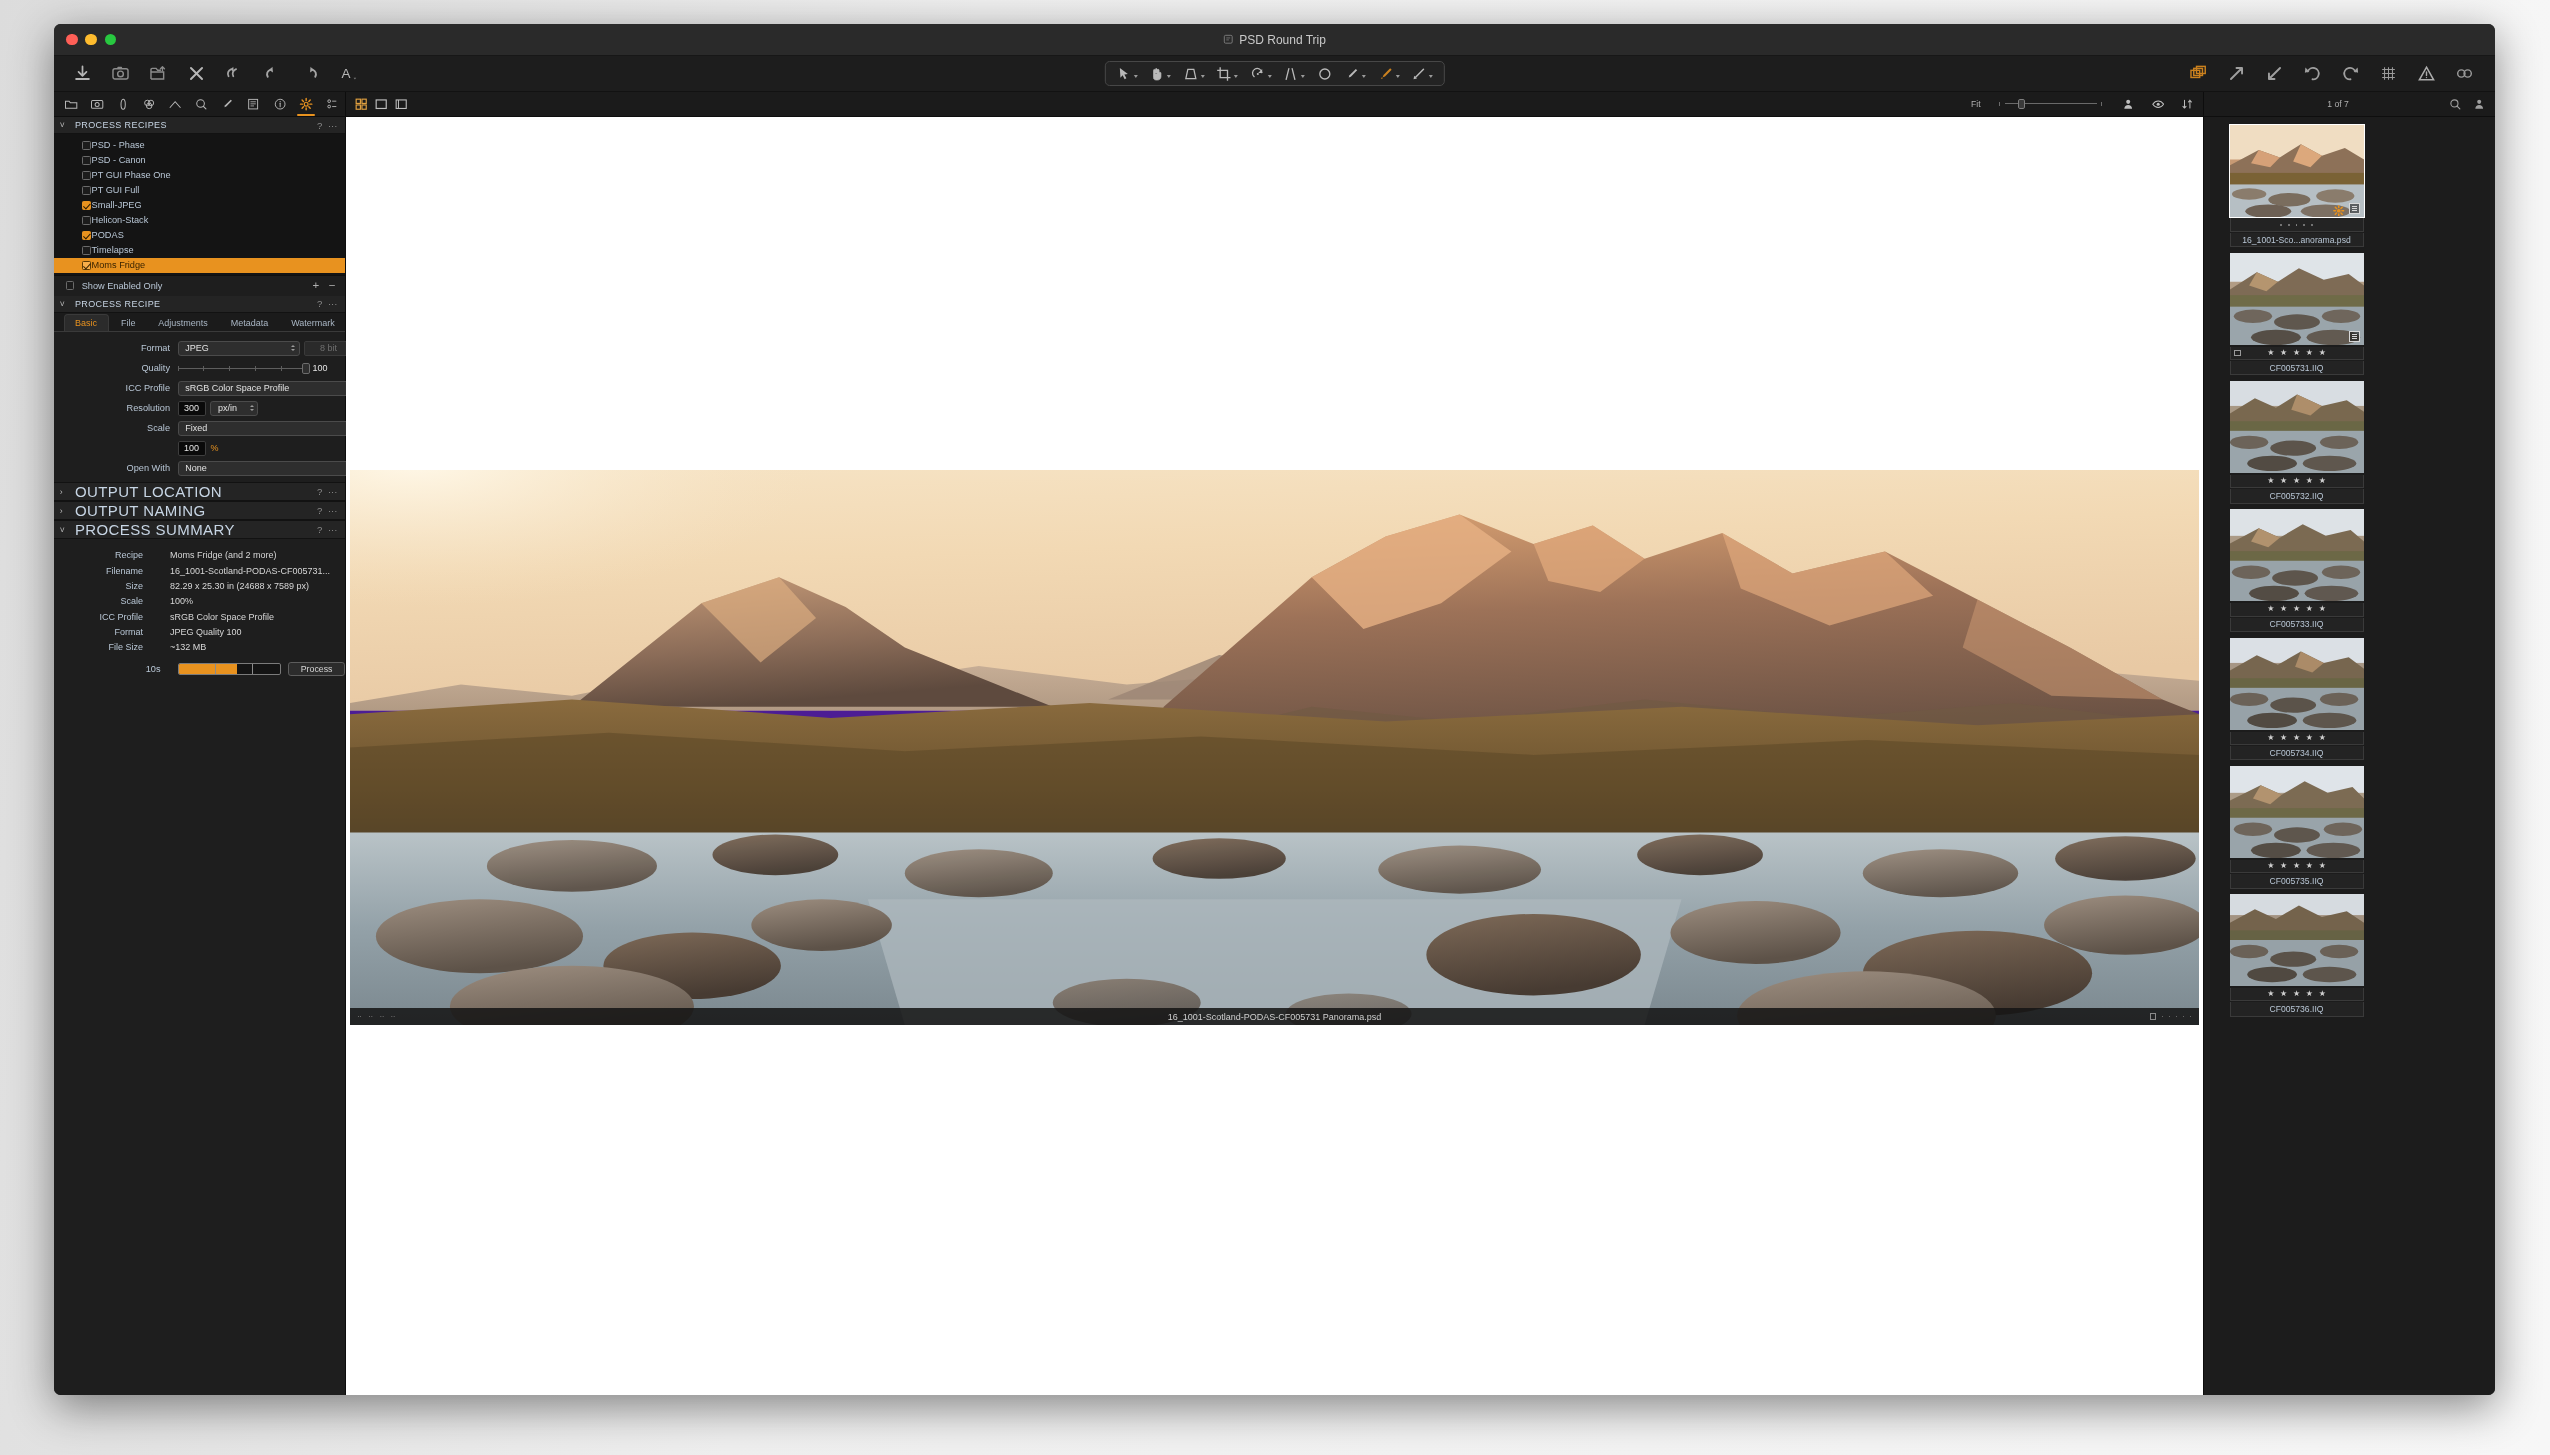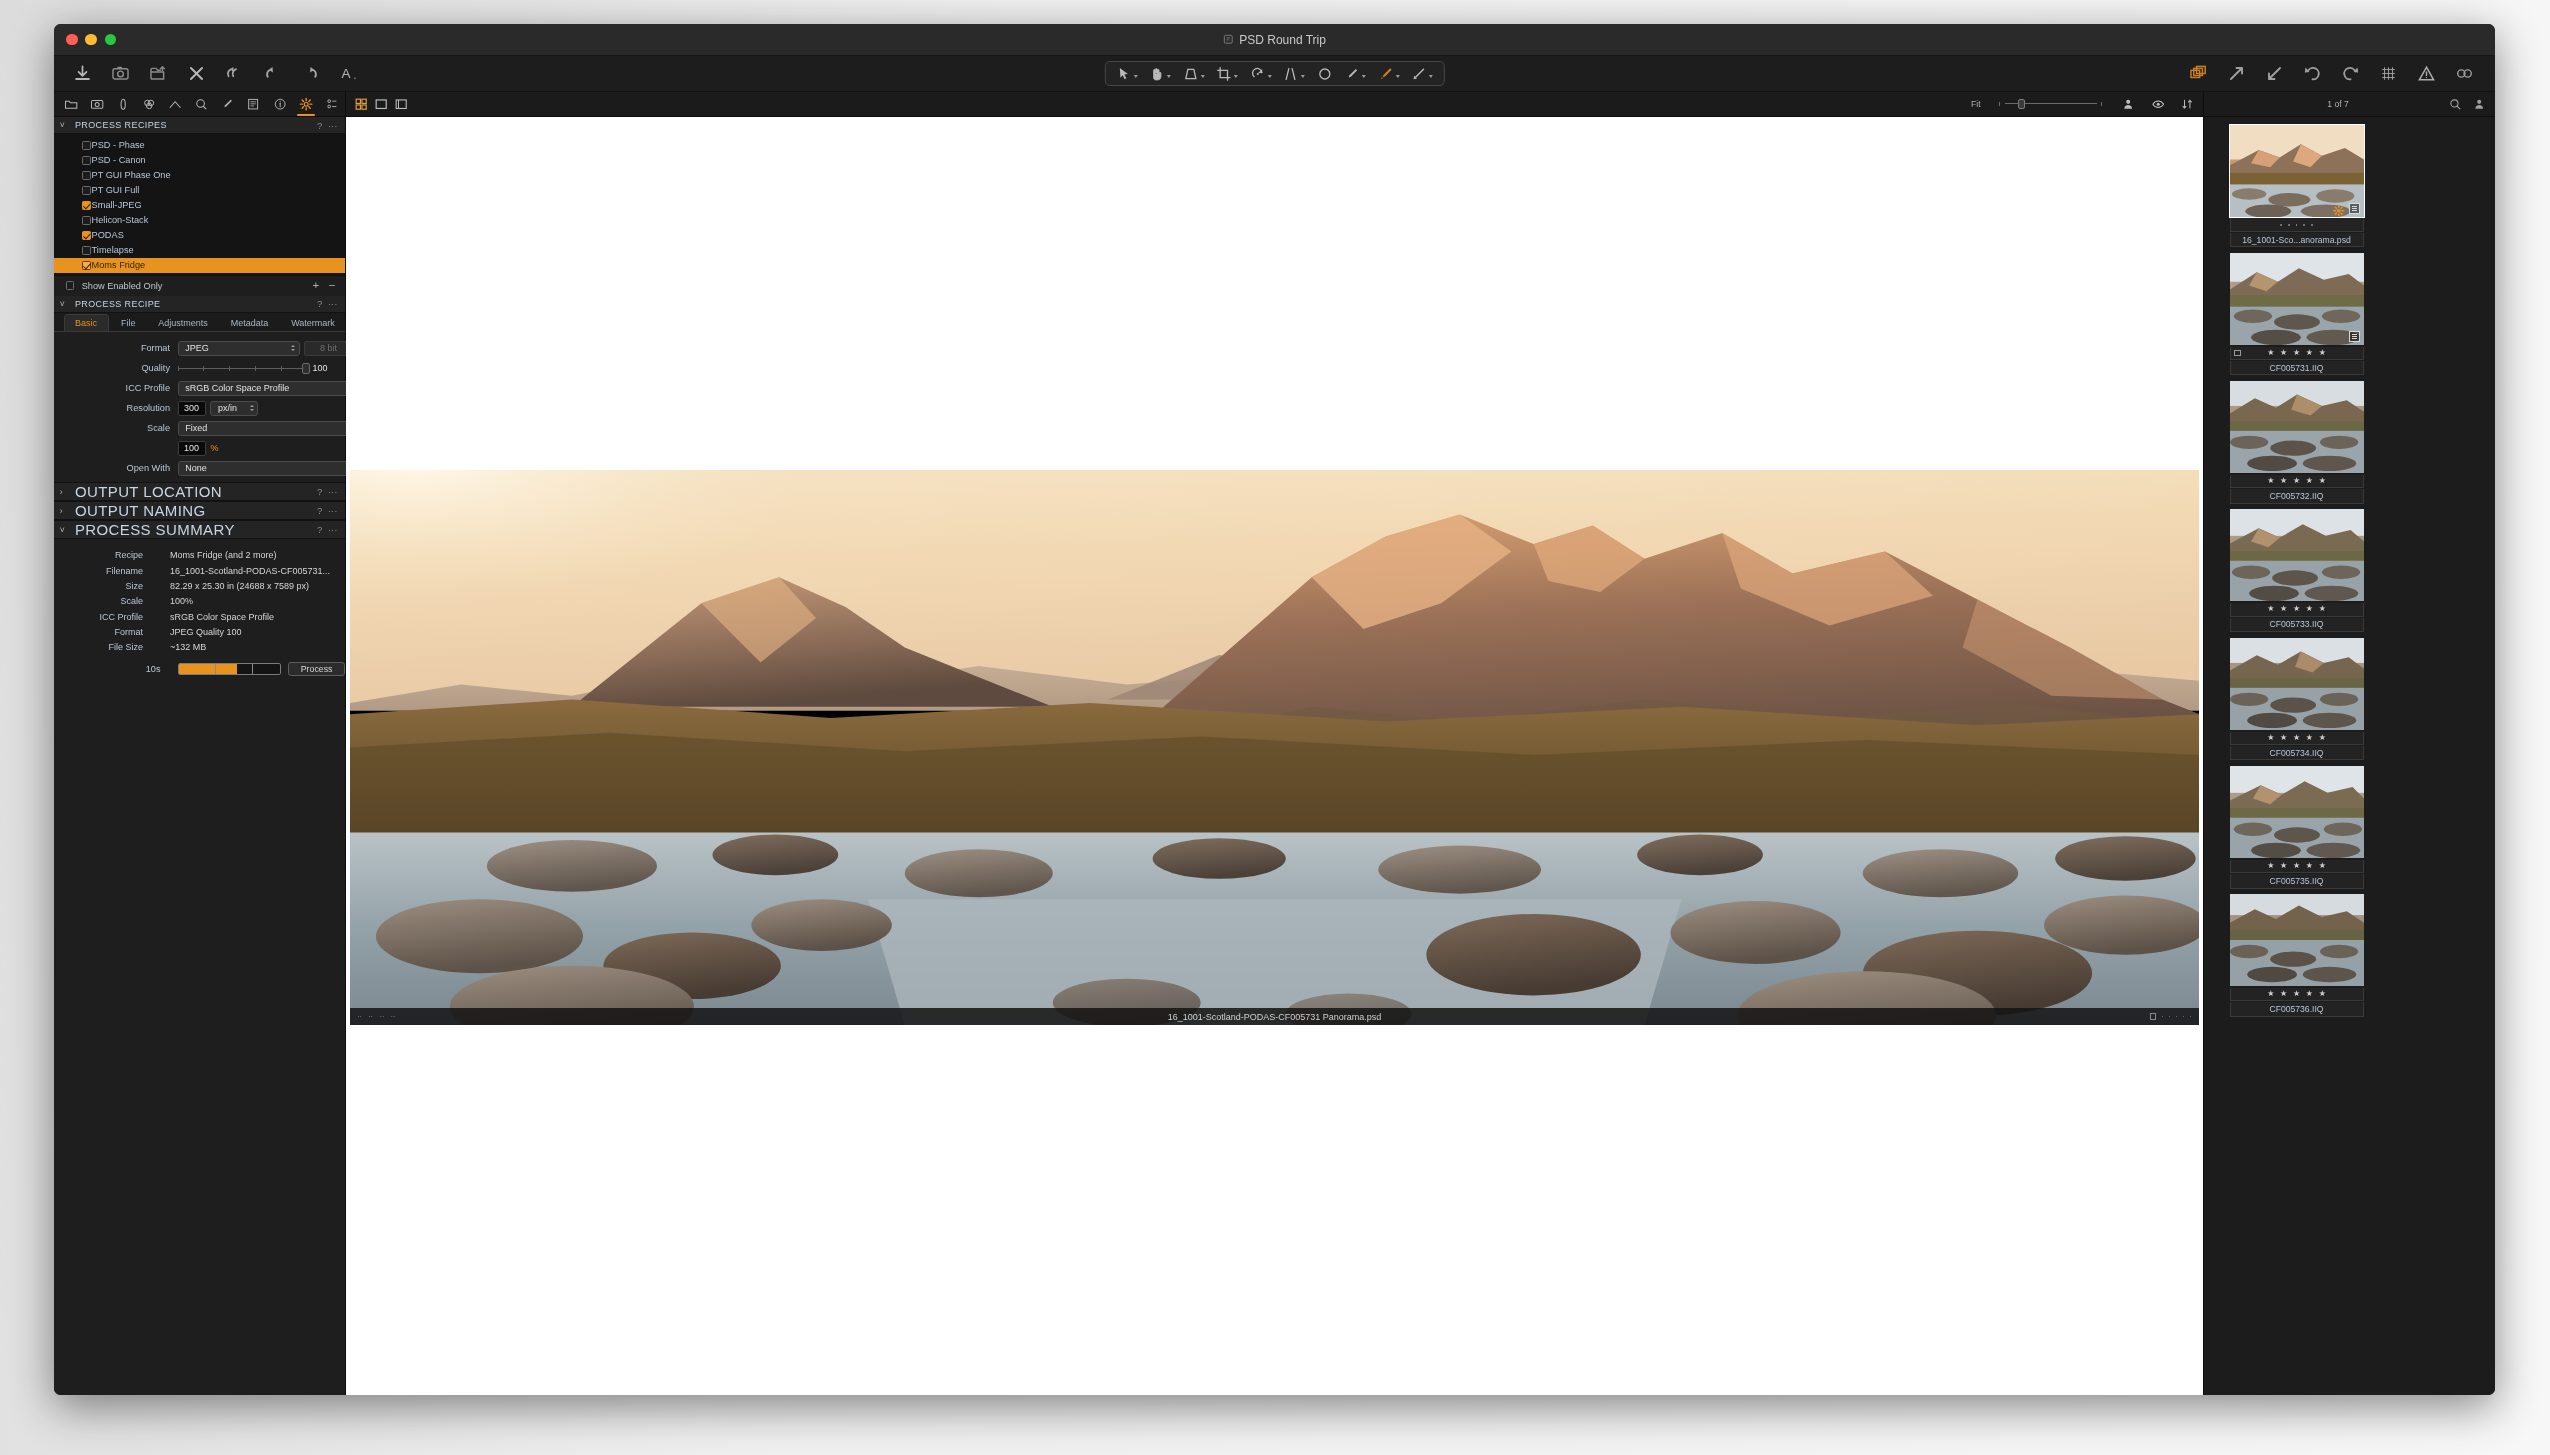--- a/index.html
+++ b/index.html
@@ -203,21 +203,21 @@
   .vbtn svg { width: 12.4px; height: 12.4px; }
   .vt-right { margin-left:auto; display:flex; align-items:center; gap: 13.4px; }
   .fitlabel { color:#b0b0b0; font-size: 8.6px; padding-left: 20px; }
   .zoomslider { display:flex; align-items:center; gap:0; }
   .zoomslider .zt { width: 1px; height: 3.8px; background:#6a6a6a; margin: 0 4.8px; }
   .zoomslider .ztrack { width: 92px; height:1px; background:#6a6a6a; position:relative; }
   .zoomslider .zknob { position:absolute; left:11.5px; top:-4.8px; width:6.7px; height:10.5px;
                        background:#3a3a3a; border:1px solid #7e7e7e; border-radius:1.9px; }
   .viewer { flex:1; background:#ffffff; position:relative; overflow:hidden; display:flex; flex-direction:column; }
   .photo-wrap { position:absolute; left:3.8px; top:353px; width: calc(100% - 7.6px); height: 573px; }
-  .pano { width:100%; height: 555px; position:relative; overflow:hidden; background:#000000; }
+  .pano { width:100%; height: 555px; position:relative; overflow:hidden; background:#4c1d95; }
   .caption-bar {
     position:absolute; left:0; right:0; bottom:0; height:17px; background:rgba(20,20,20,.86);
     display:flex; align-items:center; justify-content:center;
   }
   .caption-bar .cap { color:#cfcfcf; font-size: 9px; }
   .cap-left { position:absolute; left:7.6px; display:flex; gap:6.7px; color:#8a8a8a; font-size:6.7px; }
   .cap-right { position:absolute; right:7.6px; display:flex; gap:4.8px; align-items:center; color:#8a8a8a; font-size:6.7px; }
   .cap-right .sq { width:6.7px;height:6.7px;border:1px solid #8a8a8a; }
   
   .browser {

